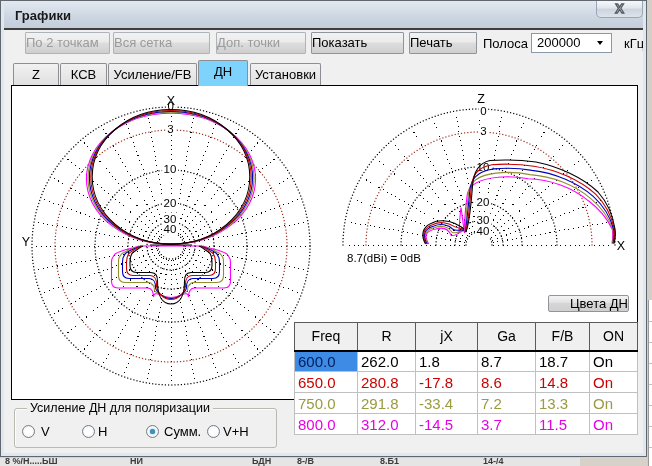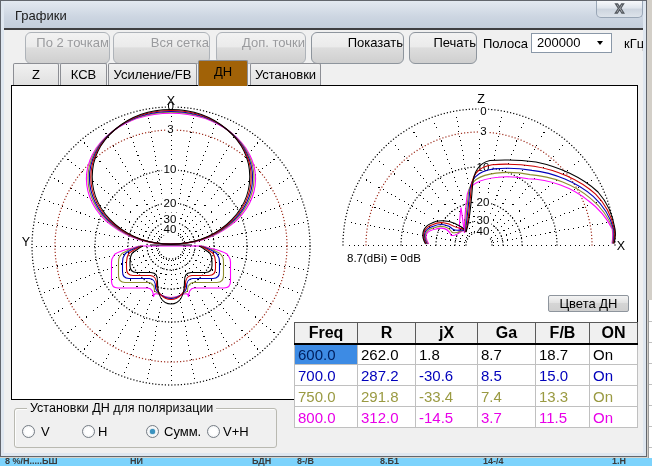--- a/index.html
+++ b/index.html
@@ -1,29 +1,29 @@
 <!DOCTYPE html>
 <html><head><meta charset="utf-8"><style>
 *{margin:0;padding:0;box-sizing:border-box}
 html,body{width:652px;height:466px;overflow:hidden;-webkit-font-smoothing:antialiased;font-family:"Liberation Sans",sans-serif;background:#d6d2c9;position:relative}
 .dlg{position:absolute;left:0;top:0;width:647px;height:457px;border:1px solid #62666d;background:#f0f0f0}
 .frame{position:absolute;left:1px;top:1px;width:645px;height:455px;border:3px solid #dfe7f0;border-top:none;z-index:30;pointer-events:none}
-.title{position:absolute;left:1px;top:1px;width:645px;height:27px;background:linear-gradient(#e3e9f1,#ccd5e1 60%,#c4cedb);}
+.title{position:absolute;left:1px;top:1px;width:645px;height:27px;background:linear-gradient(#e3e9f1,#ccd5e1 60%,#c4cedb);font-weight:bold;}
 .title span{position:absolute;left:14px;top:7px;font-size:13px;color:#1a1a1a}
 .close{position:absolute;left:596px;top:1px;width:47px;height:17px;border:1px solid #99a6b6;border-top:none;border-radius:0 0 5px 5px;background:linear-gradient(#f7f9fb,#dfe5ec 45%,#ccd4de 50%,#dde3ea);text-align:center;font-size:13px;font-weight:bold;color:#eef2f6;-webkit-text-stroke:1.3px #53585e;line-height:15px;z-index:31}
 .sep{position:absolute;left:1px;top:28px;width:645px;height:2px;background:#3f3f41}
-.btn{position:absolute;top:32px;height:32px;border:1px solid #8e959d;border-radius:6px;background:linear-gradient(#f2f2f2,#ebebeb 45%,#dddddd 50%,#cfcfcf);font-size:13px;text-align:right;line-height:20px;color:#000}
+.btn{position:absolute;top:32px;height:22px;border:1px solid #8e959d;border-radius:1px;background:linear-gradient(#f2f2f2,#ebebeb 45%,#dddddd 50%,#cfcfcf);font-size:13px;text-align:left;line-height:20px;color:#000}
 .btn.dis{color:#9a9b9e;border-color:#aeb3b9}
 .lbl{position:absolute;font-size:13px;color:#000}
 .tab{position:absolute;height:22px;top:63px;border:1px solid #8c8e94;border-bottom:none;border-radius:2px 2px 0 0;background:linear-gradient(#f1f1f1,#e0e0e0);font-size:13px;text-align:center;line-height:21px}
-.tab.act{top:60px;height:26px;background:#a16207;z-index:5}
+.tab.act{top:60px;height:26px;background:#7dd3fc;z-index:5}
 .panel{position:absolute;left:11px;top:85px;width:627px;height:315px;background:#fff;border:1px solid #000}
-.cbtn{position:absolute;left:548px;top:295px;width:81px;height:17px;border:1px solid #8e959d;border-radius:2px;background:linear-gradient(#f4f4f4,#e2e2e2 45%,#d5d5d5 50%,#cfcfcf);font-size:13px;text-align:center;line-height:15px;z-index:6}
+.cbtn{position:absolute;left:548px;top:295px;width:81px;height:17px;border:1px solid #8e959d;border-radius:2px;background:linear-gradient(#f4f4f4,#e2e2e2 45%,#d5d5d5 50%,#cfcfcf);font-size:13px;text-align:right;line-height:15px;z-index:6}
 table{position:absolute;left:294px;top:322px;border-collapse:collapse;background:#fff;z-index:7;font-size:15px}
-th{background:#f0f0f0;font-weight:bold;border:1px solid #5a5a5a;border-bottom:2px solid #000;font-size:16px;height:21px}
+th{background:#f0f0f0;font-weight:normal;border:1px solid #5a5a5a;border-bottom:2px solid #000;font-size:14px;height:28px}
 td{border:1px solid #c0c0c0;height:21px;padding-left:3px}
 .gb{position:absolute;left:14px;top:408px;width:263px;height:40px;border:1px solid #b9b9b1;border-radius:3px;box-shadow:inset 1px 1px 0 rgba(255,255,255,.85);z-index:8}
 .gb span{position:absolute;left:12px;top:-8px;background:#f0f0f0;padding:0 3px;font-size:12.5px}
 .radio{position:absolute;width:13px;height:13px;border-radius:50%;border:1px solid #767d85;background:radial-gradient(#fff 40%,#e4e7ea);z-index:9}
 .radio.on::after{content:"";position:absolute;left:3px;top:3px;width:5px;height:5px;border-radius:50%;background:#3a93c0;box-shadow:0 0 1.5px #1d6e96}
 .rl{position:absolute;font-size:13px;z-index:9}
 </style></head><body>
 <div style="position:absolute;left:647px;top:0;width:5px;height:466px;background:#d3cfc8"></div>
 <div style="position:absolute;left:648px;top:300px;width:4px;height:166px;background:#fff;border-left:1px solid #999"></div>
 <div style="position:absolute;left:649px;top:321px;width:3px;height:1px;background:#c0c0c0;box-shadow:0 21px #c0c0c0,0 42px #c0c0c0,0 63px #c0c0c0,0 84px #c0c0c0,0 105px #c0c0c0,0 126px #c0c0c0"></div>
@@ -1425,58 +1425,58 @@
         <th style="width:48px">ON</th>
       </tr>
 <tr style="color:#000">
         <td style="background:#3d8be4;color:#002060">600.0</td>
         <td>262.0</td>
         <td>1.8</td>
         <td>8.7</td>
         <td>18.7</td>
         <td>On</td>
       </tr>
-<tr style="color:#0000bb">
-        <td>700.0</td>
-        <td>287.2</td>
-        <td>-30.6</td>
-        <td>8.5</td>
-        <td>15.0</td>
+<tr style="color:#cc0000">
+        <td>650.0</td>
+        <td>280.8</td>
+        <td>-17.8</td>
+        <td>8.6</td>
+        <td>14.8</td>
         <td>On</td>
       </tr>
 <tr style="color:#9a9a42">
         <td>750.0</td>
         <td>291.8</td>
         <td>-33.4</td>
-        <td>7.4</td>
+        <td>7.2</td>
         <td>13.3</td>
         <td>On</td>
       </tr>
 <tr style="color:#e800e8">
         <td>800.0</td>
         <td>312.0</td>
         <td>-14.5</td>
         <td>3.7</td>
         <td>11.5</td>
         <td>On</td>
       </tr>
 </tbody>
   </table>
 <div class="gb">
-    <span>Установки ДН для поляризации</span>
+    <span>Усиление ДН для поляризации</span>
   </div>
 <div class="radio" style="left:22px;top:425px"></div>
 <div class="rl" style="left:41px;top:424px">V</div>
 <div class="radio" style="left:82px;top:425px"></div>
 <div class="rl" style="left:98px;top:424px">H</div>
 <div class="radio on" style="left:146px;top:425px"></div>
 <div class="rl" style="left:164px;top:424px">Сумм.</div>
 <div class="radio" style="left:207px;top:425px"></div>
 <div class="rl" style="left:223px;top:424px">V+H</div>
-<div style="position:absolute;left:0;top:458px;width:652px;height:8px;background:#7dd3fc;font-size:9px;font-weight:bold;color:#3a3a3a;overflow:hidden;z-index:40">
+<div style="position:absolute;left:0;top:458px;width:580px;height:8px;background:#e5e5e5;font-size:9px;font-weight:bold;color:#3a3a3a;overflow:hidden;z-index:40">
 <span style="position:absolute;left:5px;top:-2px">8 %/Н.....ЬШ</span>
 <span style="position:absolute;left:130px;top:-2px">НИ</span>
 <span style="position:absolute;left:252px;top:-2px">ЬДН</span>
 <span style="position:absolute;left:297px;top:-2px">8-/В</span>
 <span style="position:absolute;left:380px;top:-2px">8.Б1</span>
 <span style="position:absolute;left:483px;top:-2px">14-/4</span>
 <span style="position:absolute;left:612px;top:-2px">1.Н</span>
 </div>
 <div class="frame"></div>
 </body></html>

